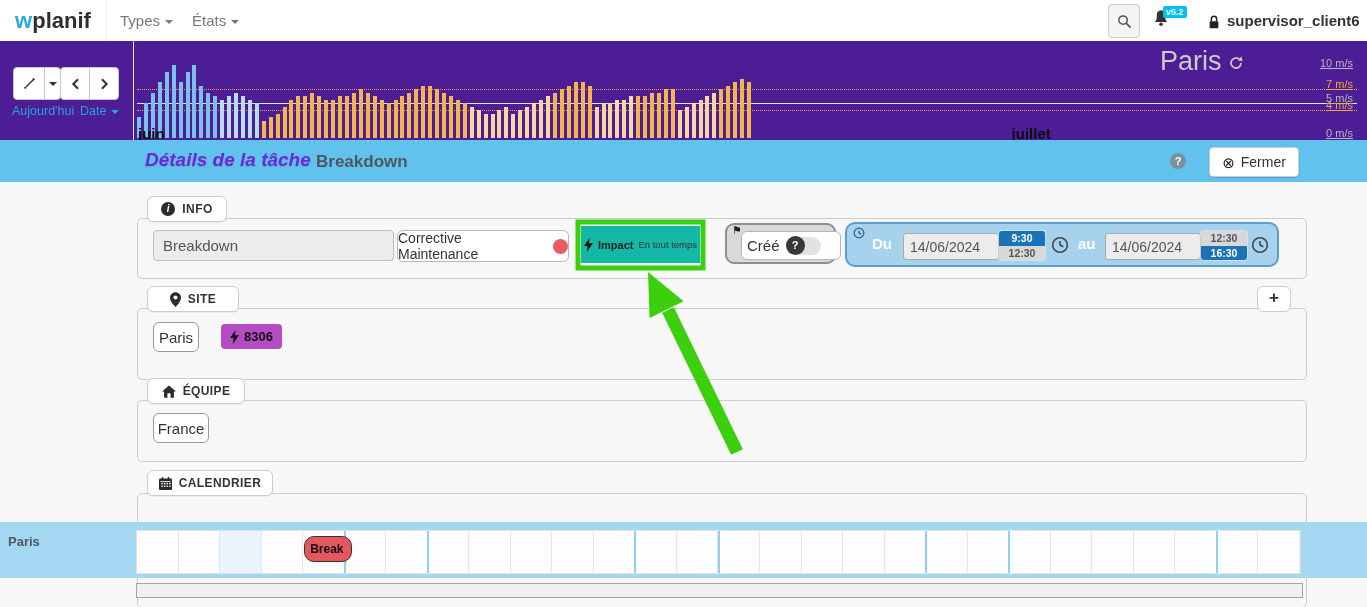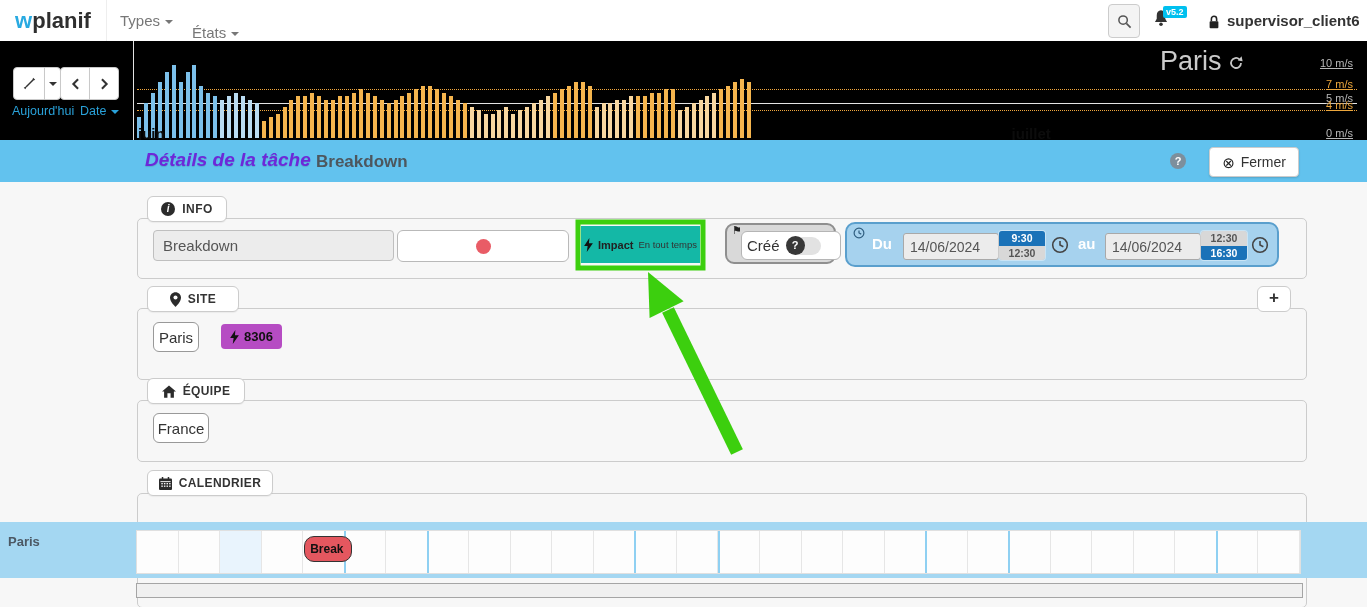--- a/index.html
+++ b/index.html
@@ -11,21 +11,21 @@
   .logo .lw{color:#29aae1;}
   .nav-item{position:absolute;top:0;height:41px;line-height:41px;font-size:15px;color:#777;cursor:pointer;}
   .caret{display:inline-block;width:0;height:0;border-left:4px solid transparent;border-right:4px solid transparent;border-top:4px solid #777;margin-left:5px;vertical-align:middle;}
   .caret.dark{border-top-color:#333;}
   .search-btn{position:absolute;left:1108px;top:4px;width:30px;height:32px;background:#f4f4f4;border:1px solid #ccc;border-radius:4px;display:flex;align-items:center;justify-content:center;cursor:pointer;}
   .bell-wrap{position:absolute;left:1152px;top:9px;width:34px;height:26px;cursor:pointer;}
   .badge-ver{position:absolute;left:11px;top:-3px;background:#00c0ef;color:#fff;font-size:9px;font-weight:bold;padding:1px 3px;border-radius:2px;}
   .user-wrap{position:absolute;left:1207px;top:0;height:41px;line-height:41px;font-size:15px;color:#333;font-weight:bold;cursor:pointer;}
   .user-wrap svg{vertical-align:middle;margin-right:6px;}
   
-  .tl-strip{position:absolute;left:0;top:41px;width:1367px;height:99px;background:#000000;}
+  .tl-strip{position:absolute;left:0;top:41px;width:1367px;height:99px;background:#4c1d95;}
   .tl-chart{position:absolute;left:133px;top:0;width:1234px;height:99px;border-left:1px solid #e2e2e2;}
   .btn{background:#fff;border:1px solid #c9c9c9;border-radius:4px;box-shadow:0 1px 1px rgba(0,0,0,.05);display:flex;align-items:center;justify-content:center;cursor:pointer;}
   .btn-group{position:absolute;display:flex;}
   .btn-group .btn{border-radius:0;margin-left:-1px;}
   .btn-group .btn:first-child{border-radius:4px 0 0 4px;margin-left:0;}
   .btn-group .btn:last-child{border-radius:0 4px 4px 0;}
   .blue-link{position:absolute;font-size:12.5px;color:#29a2da;cursor:pointer;}
   .blue-link .caret{border-top-color:#29a2da;}
   .watermark{position:absolute;left:140px;top:64px;font-size:74px;font-weight:bold;color:rgba(160,160,160,.35);z-index:3;letter-spacing:1px;}
   .bar{position:absolute;width:4px;z-index:2;}
@@ -89,21 +89,21 @@
   .annot{position:absolute;left:0;top:0;width:1367px;height:607px;z-index:50;pointer-events:none;}
 </style>
 </head>
 <body>
 
 <div id="app">
 
   <div class="navbar">
     <div class="logo"><span class="lw">w</span><span>planif</span></div>
     <div class="nav-item" style="left:120px;"><span>Types</span><span class="caret"></span></div>
-    <div class="nav-item" style="left:192px;margin-top:12px;"><span>États</span><span class="caret"></span></div>
+    <div class="nav-item" style="left:192px;"><span>États</span><span class="caret"></span></div>
     <div class="search-btn">
       <svg width="15" height="15" viewBox="0 0 16 16">
           <circle cx="6.5" cy="6.5" r="4.5" fill="none" stroke="#555" stroke-width="1.6"></circle>
           <line x1="10" y1="10" x2="14.5" y2="14.5" stroke="#555" stroke-width="1.8"></line>
         </svg>
     </div>
     <div class="bell-wrap">
       <svg width="18" height="19" viewBox="0 0 16 17">
           <path d="M8 1.2C5.6 1.2 4.2 3.2 4.2 5.6v3.2L2.6 11.6h10.8L11.8 8.8V5.6c0-2.4-1.4-4.4-3.8-4.4z" fill="#333"></path>
           <circle cx="8" cy="13.6" r="1.6" fill="#333"></circle>
@@ -295,20 +295,21 @@
       </div>
   </div>
 
   <div class="panel" style="top:218px;height:59px;"></div>
   <div class="tab" style="left:147px;top:196px;width:78px;height:24px;">
     <span style="width:14px;height:14px;border-radius:50%;background:#2b2b2b;color:#fff;font-size:10px;font-weight:bold;text-align:center;line-height:14px;font-style:italic;">i</span>
     <span>INFO</span>
   </div>
   <div class="inp abs" style="left:153px;top:230px;width:230px;height:29px;">Breakdown</div>
   <div class="type-btn" style="left:397px;top:230px;width:170px;height:30px;">
+    <span>Corrective Maintenance</span>
     <span class="red-dot"></span>
   </div>
   <div class="impact-btn" style="left:581px;top:226px;width:119px;height:37px;">
     <svg width="9" height="14" viewBox="0 0 10 16">
         <polygon points="6,0 0,9 4,9 3,16 10,6 5.5,6" fill="#111"></polygon>
       </svg>
     <span class="impact-lab">Impact</span>
     <span class="impact-val">En tout temps</span>
   </div>
   <div class="status-group" style="left:725px;top:223px;width:107px;height:37px;">

